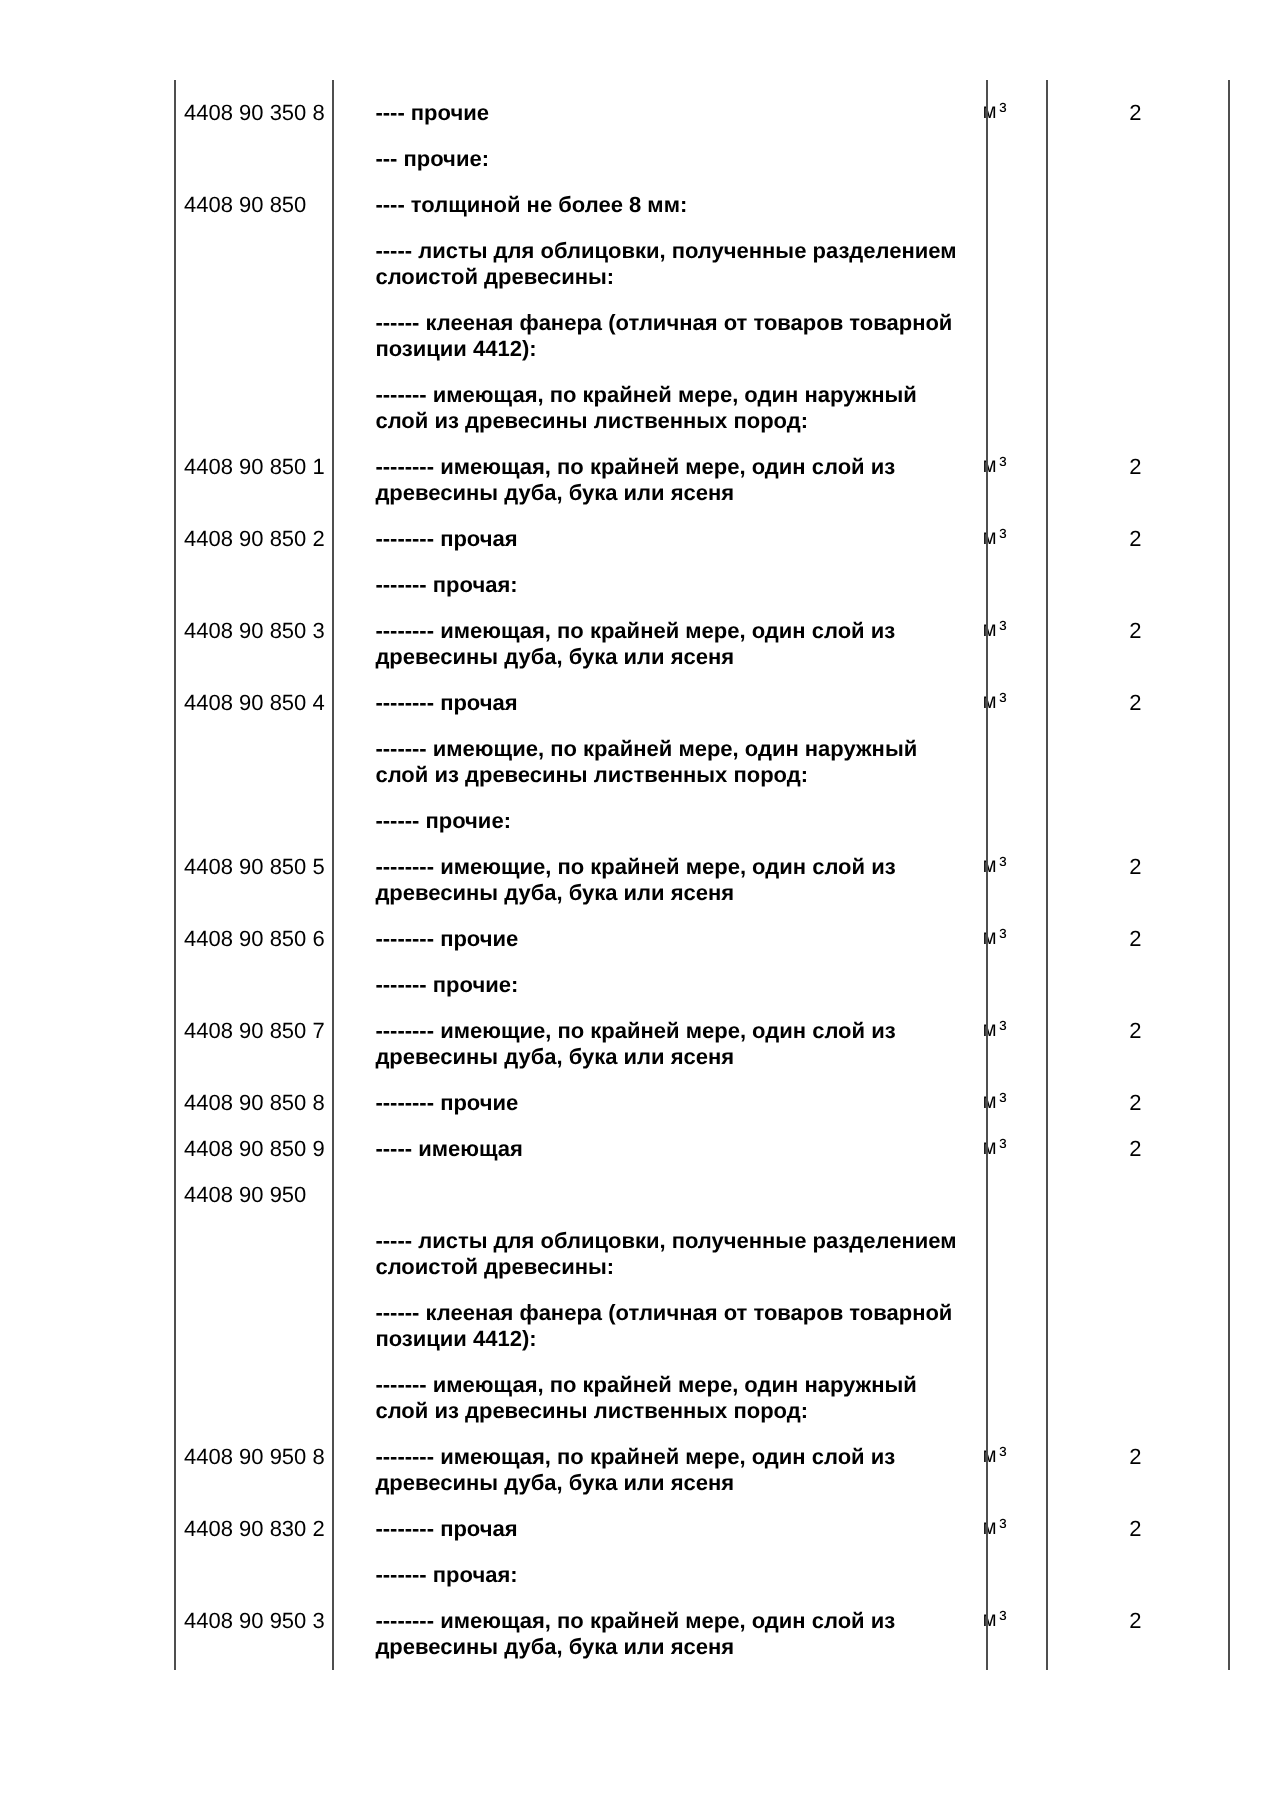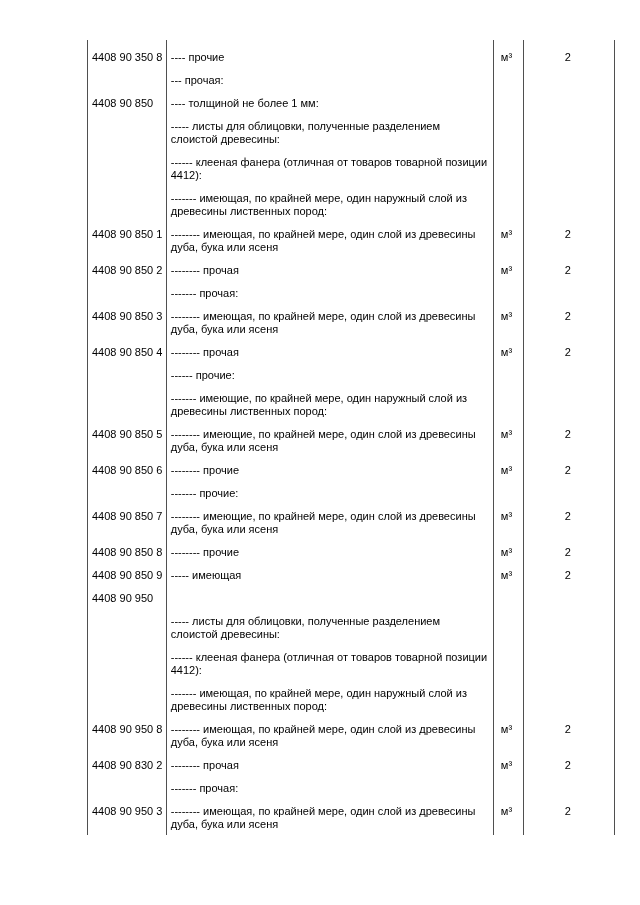--- a/index.html
+++ b/index.html
@@ -47,26 +47,27 @@
     box-sizing: border-box;
   }
   .cell.code {
     width: 78px;
     padding-left: 4px;
     padding-right: 2px;
     white-space: nowrap;
   }
   .cell.desc {
     width: 327px;
-    padding-left: 5px;
+    padding-left: 22px;
     padding-right: 4px;
+    font-weight: bold;
   }
   .cell.unit {
     width: 30px;
-    text-align: center;
+    font-family: Liberation Mono, monospace;
   }
   .cell.val {
     width: 93px;
     text-align: center;
   }
 </style>
 </head>
 <body style="background: rgb(255, 255, 255); color: rgb(0, 0, 0);">
 
 <div class="tariff-table" style="border-left-color: rgb(79, 79, 79); border-right-color: rgb(79, 79, 79);">
@@ -76,28 +77,28 @@
   <div id="rows-container">
   <div class="trow">
     <div class="cell code">4408 90 350 8</div>
     <div class="cell desc">---- прочие</div>
     <div class="cell unit">м³</div>
     <div class="cell val">2</div>
   </div>
 
   <div class="trow">
     <div class="cell code"></div>
-    <div class="cell desc">--- прочая:</div>
+    <div class="cell desc">--- прочие:</div>
     <div class="cell unit"></div>
     <div class="cell val"></div>
   </div>
 
   <div class="trow">
     <div class="cell code">4408 90 850</div>
-    <div class="cell desc">---- толщиной не более 1 мм:</div>
+    <div class="cell desc">---- толщиной не более 8 мм:</div>
     <div class="cell unit"></div>
     <div class="cell val"></div>
   </div>
 
   <div class="trow">
     <div class="cell code"></div>
     <div class="cell desc">----- листы для облицовки, полученные разделением слоистой древесины:</div>
     <div class="cell unit"></div>
     <div class="cell val"></div>
   </div>
@@ -146,28 +147,28 @@
 
   <div class="trow">
     <div class="cell code">4408 90 850 4</div>
     <div class="cell desc">-------- прочая</div>
     <div class="cell unit">м³</div>
     <div class="cell val">2</div>
   </div>
 
   <div class="trow">
     <div class="cell code"></div>
+    <div class="cell desc">------- имеющие, по крайней мере, один наружный слой из древесины лиственных пород:</div>
+    <div class="cell unit"></div>
+    <div class="cell val"></div>
+  </div>
+
+  <div class="trow">
+    <div class="cell code"></div>
     <div class="cell desc">------ прочие:</div>
-    <div class="cell unit"></div>
-    <div class="cell val"></div>
-  </div>
-
-  <div class="trow">
-    <div class="cell code"></div>
-    <div class="cell desc">------- имеющие, по крайней мере, один наружный слой из древесины лиственных пород:</div>
     <div class="cell unit"></div>
     <div class="cell val"></div>
   </div>
 
   <div class="trow">
     <div class="cell code">4408 90 850 5</div>
     <div class="cell desc">-------- имеющие, по крайней мере, один слой из древесины дуба, бука или ясеня</div>
     <div class="cell unit">м³</div>
     <div class="cell val">2</div>
   </div>

